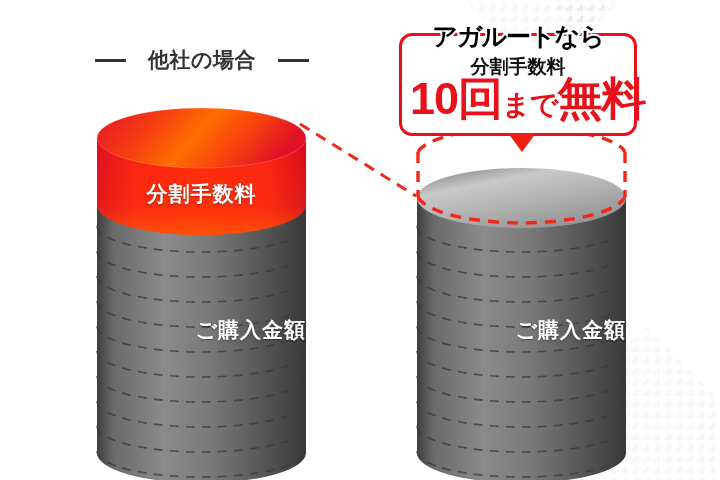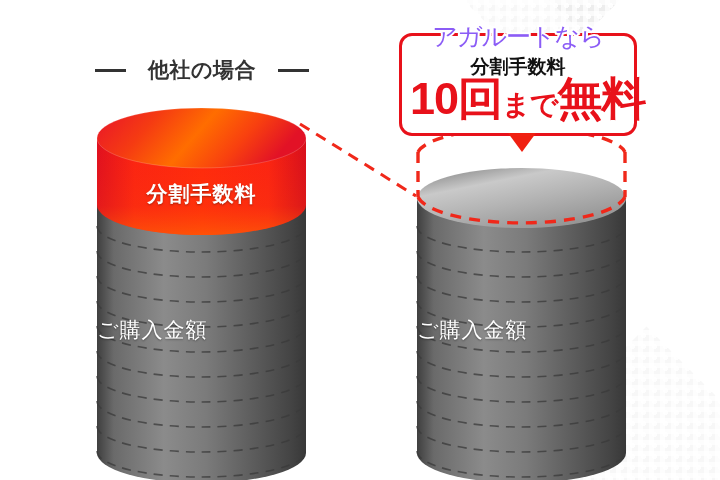--- a/index.html
+++ b/index.html
@@ -66,21 +66,21 @@
     left: 470px; top: 150px;
     width: 900px; height: 900px;
     background: #ffffff;
     transform: rotate(-45deg);
     transform-origin: 0% 0%;
   }
 
   
   .section-title {
     position: absolute;
-    left: 86px; top: 56px;
+    left: 86px; top: 46px;
     width: 232px;
     display: flex;
     align-items: center;
     justify-content: center;
     gap: 22px;
     z-index: 12;
   }
   .title-rule {
     display: block;
     width: 31px; height: 3px;
@@ -110,23 +110,23 @@
     color: #ffffff;
     font-weight: bold;
     font-size: 21px;
     letter-spacing: 1px;
     text-shadow: 0 1px 2px rgba(0,0,0,0.35);
     pointer-events: none;
   }
   .body-label {
     position: absolute;
     width: 100%;
-    text-align: left;
+    text-align: right;
     color: #ffffff;
-    font-weight: normal;
+    font-weight: bold;
     font-size: 21px;
     letter-spacing: 1px;
     text-shadow: 0 1px 2px rgba(0,0,0,0.4);
     pointer-events: none;
   }
 
   
   .callout {
     position: absolute;
     left: 399px; top: 33px;
@@ -145,22 +145,22 @@
     border-right: 14px solid transparent;
     border-top: 19px solid #f02011;
     z-index: 31;
   }
   .callout-brand {
     position: absolute;
     left: 399px; top: 20px;
     width: 238px;
     text-align: center;
     font-size: 25px;
-    font-weight: normal;
-    color: #8b5cf6;
+    font-weight: bold;
+    color: #000000;
     letter-spacing: -1px;
     white-space: nowrap;
     z-index: 33;
     -webkit-text-stroke: 4px #ffffff;
     paint-order: stroke fill;
   }
   .callout-sub {
     position: absolute;
     left: 0; top: 18px;
     width: 100%;

